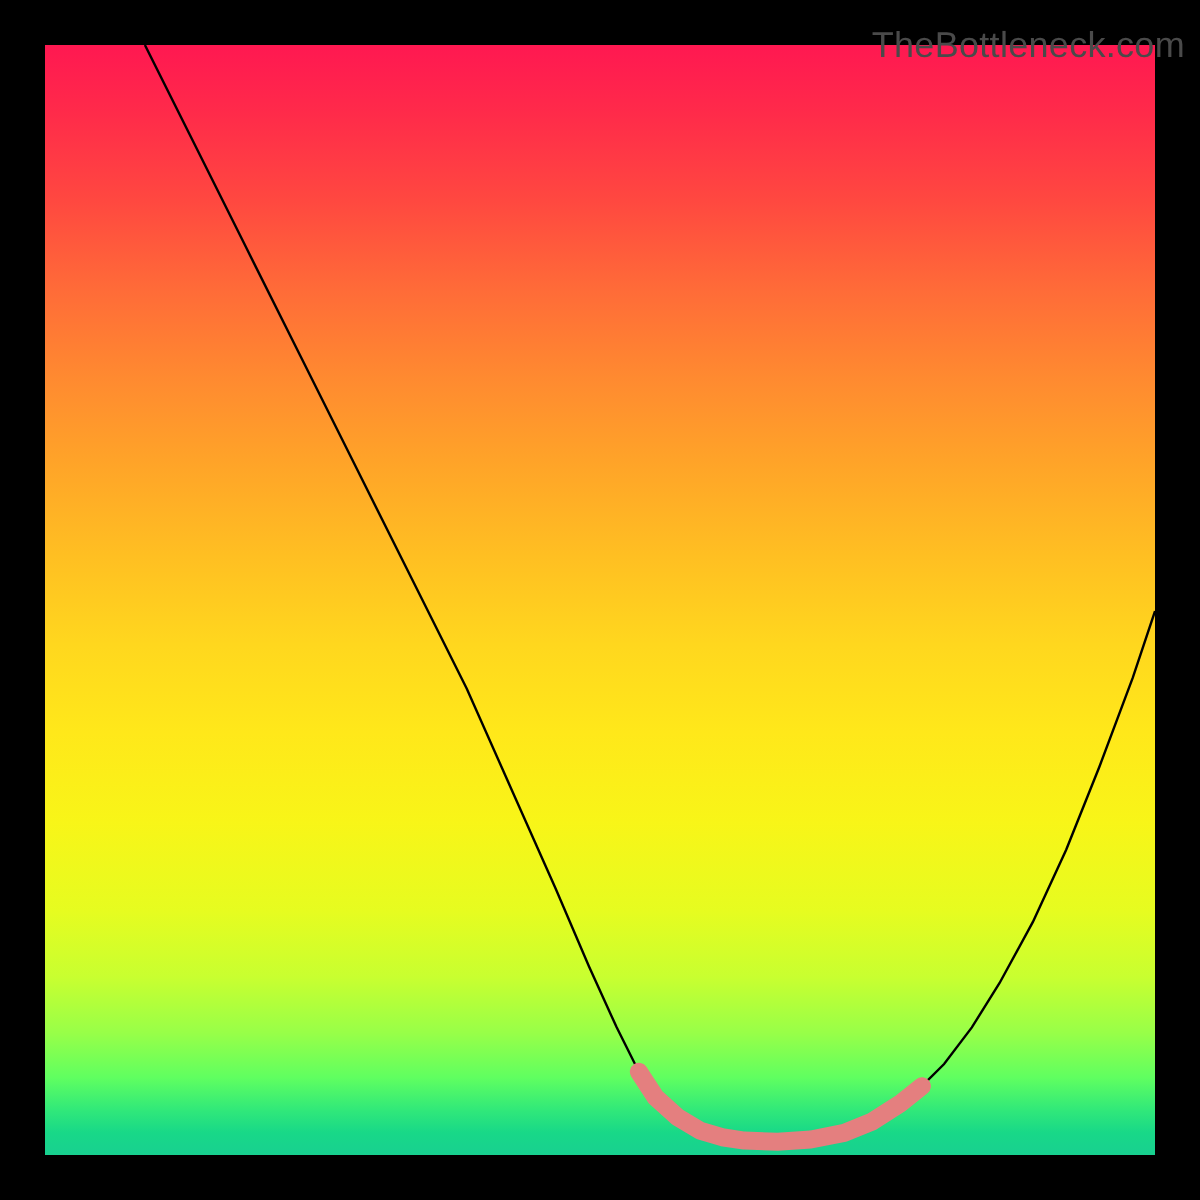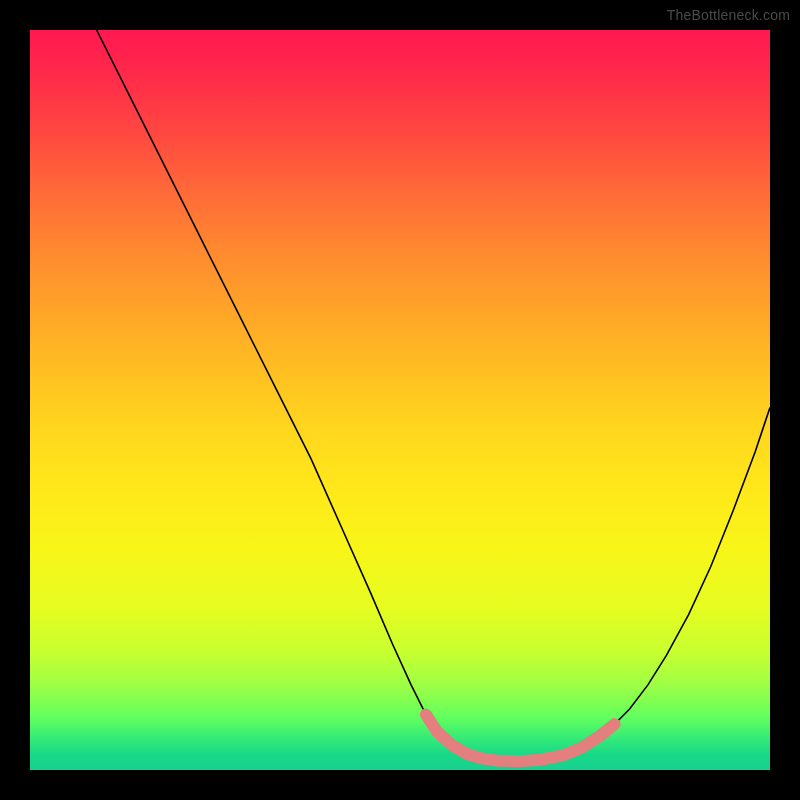--- a/index.html
+++ b/index.html
@@ -12,24 +12,24 @@
     font-family: Arial, Helvetica, sans-serif;
   }
   .frame {
     position: relative;
     width: 800px;
     height: 800px;
     background: #000;
   }
   .watermark {
     position: absolute;
-    top: 7px;
+    top: 17px;
     right: 10px;
     color: #4a4a4a;
-    font-size: 14px;
+    font-size: 24px;
     font-weight: 500;
     letter-spacing: 0.2px;
     z-index: 10;
   }
   .plot-area {
     position: absolute;
     left: 30px;
     top: 30px;
     width: 740px;
     height: 740px;

